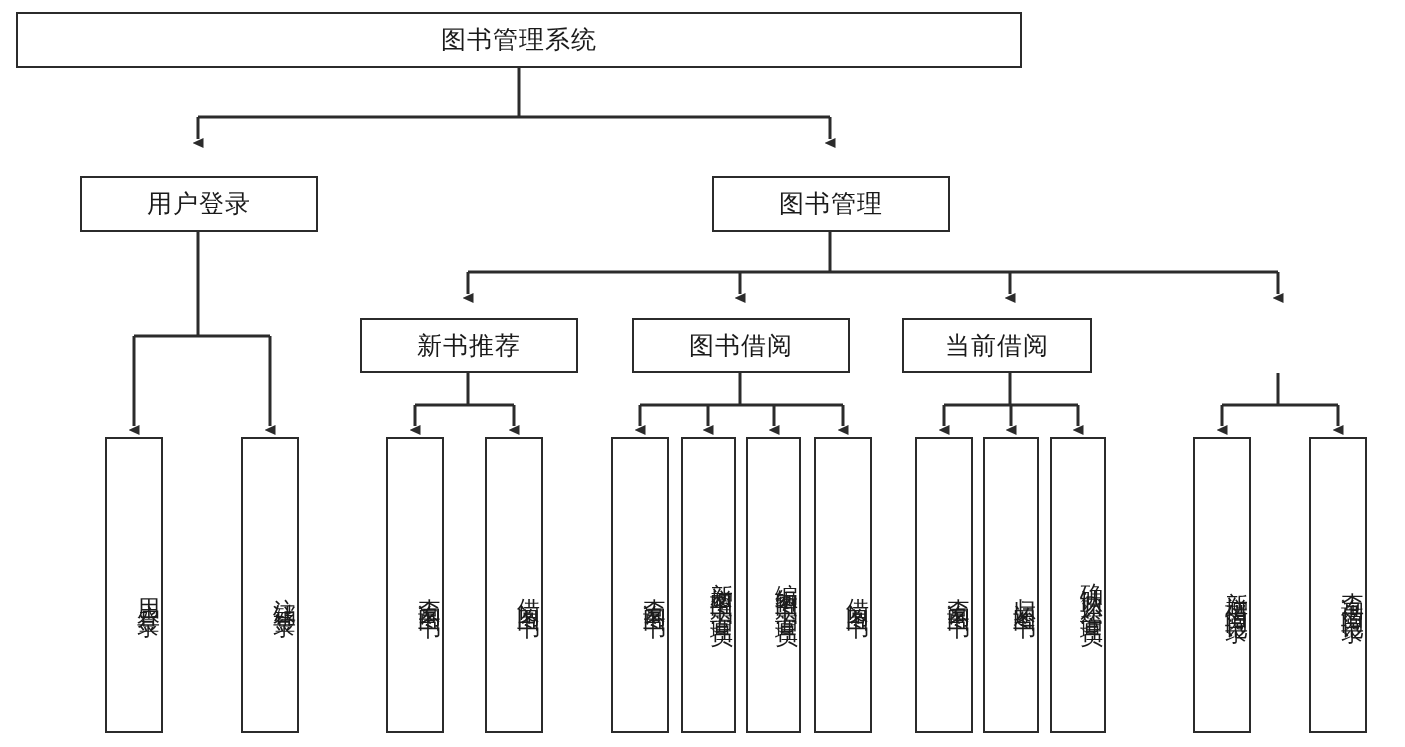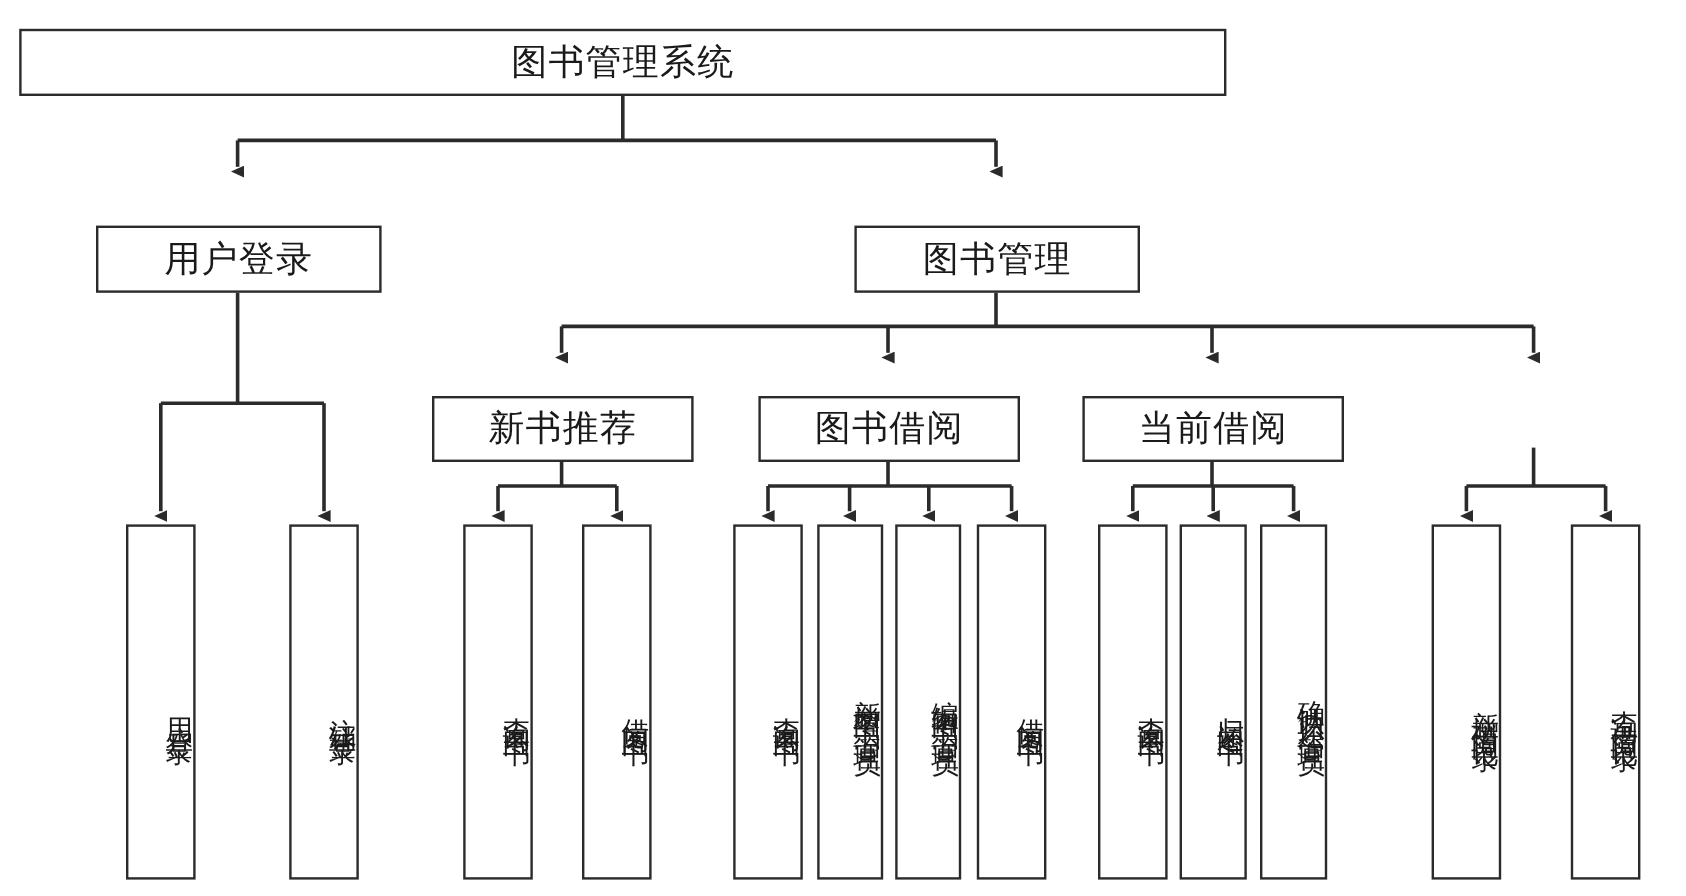--- a/index.html
+++ b/index.html
@@ -28,24 +28,23 @@
     position: absolute;
     box-sizing: border-box;
     background: #ffffff;
     border: 2px solid #2b2b2b;
     display: flex;
     align-items: center;
     justify-content: center;
     color: #1a1a1a;
   }
   .node.horiz {
-    font-size: 30px;
+    font-size: 25px;
     letter-spacing: 1px;
     line-height: 1.1;
-    margin-top: 12px;
   }
   .node.vert {
     writing-mode: vertical-rl;
     text-orientation: upright;
     font-size: 23px;
     letter-spacing: 6px;
     line-height: 1.1;
     padding-top: 14px;
     align-items: flex-start;
     justify-content: center;
@@ -130,21 +129,21 @@
   <div class="node horiz" style="left:712px; top:176px; width:238px; height:56px;">
     <span>图书管理</span>
   </div>
 
   <div class="node horiz" style="left:360px; top:318px; width:218px; height:55px;">
     <span>新书推荐</span>
   </div>
   <div class="node horiz" style="left:632px; top:318px; width:218px; height:55px;">
     <span>图书借阅</span>
   </div>
-  <div class="node horiz" style="left:902px; top:318px; width:218px; height:55px;">
+  <div class="node horiz" style="left:902px; top:318px; width:190px; height:55px;">
     <span>当前借阅</span>
   </div>
 
   <div class="node vert" style="left:105px; top:437px; width:58px; height:296px;">
     <span class="vlabel">用户登录</span>
   </div>
   <div class="node vert" style="left:241px; top:437px; width:58px; height:296px;">
     <span class="vlabel">注销登录</span>
   </div>
 

